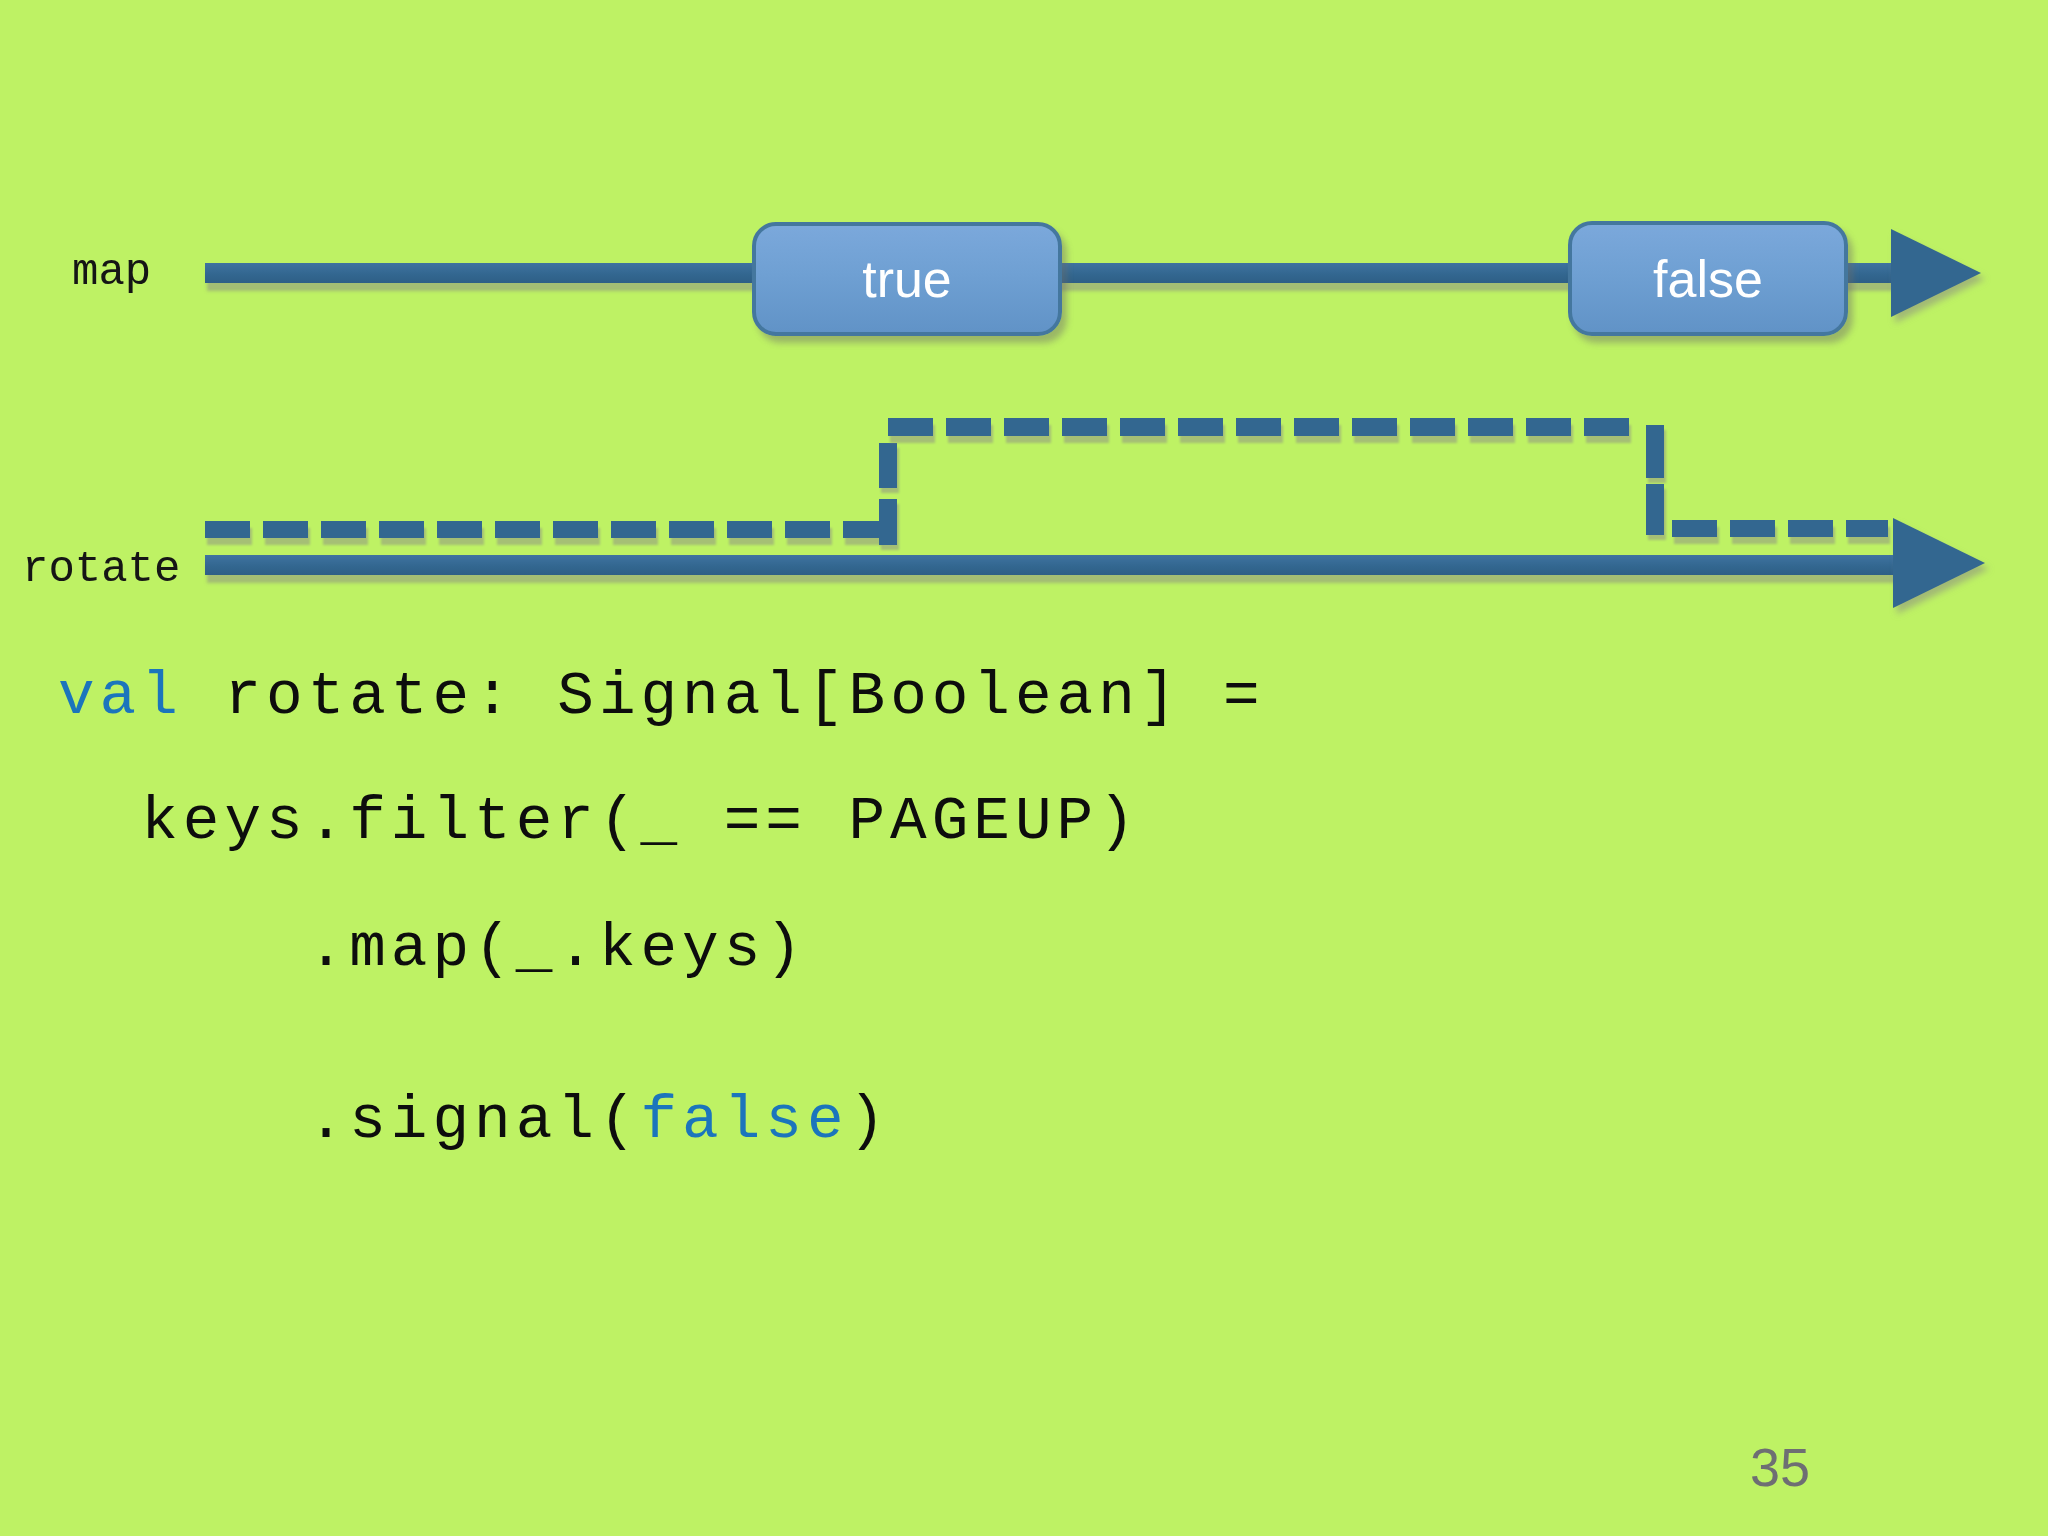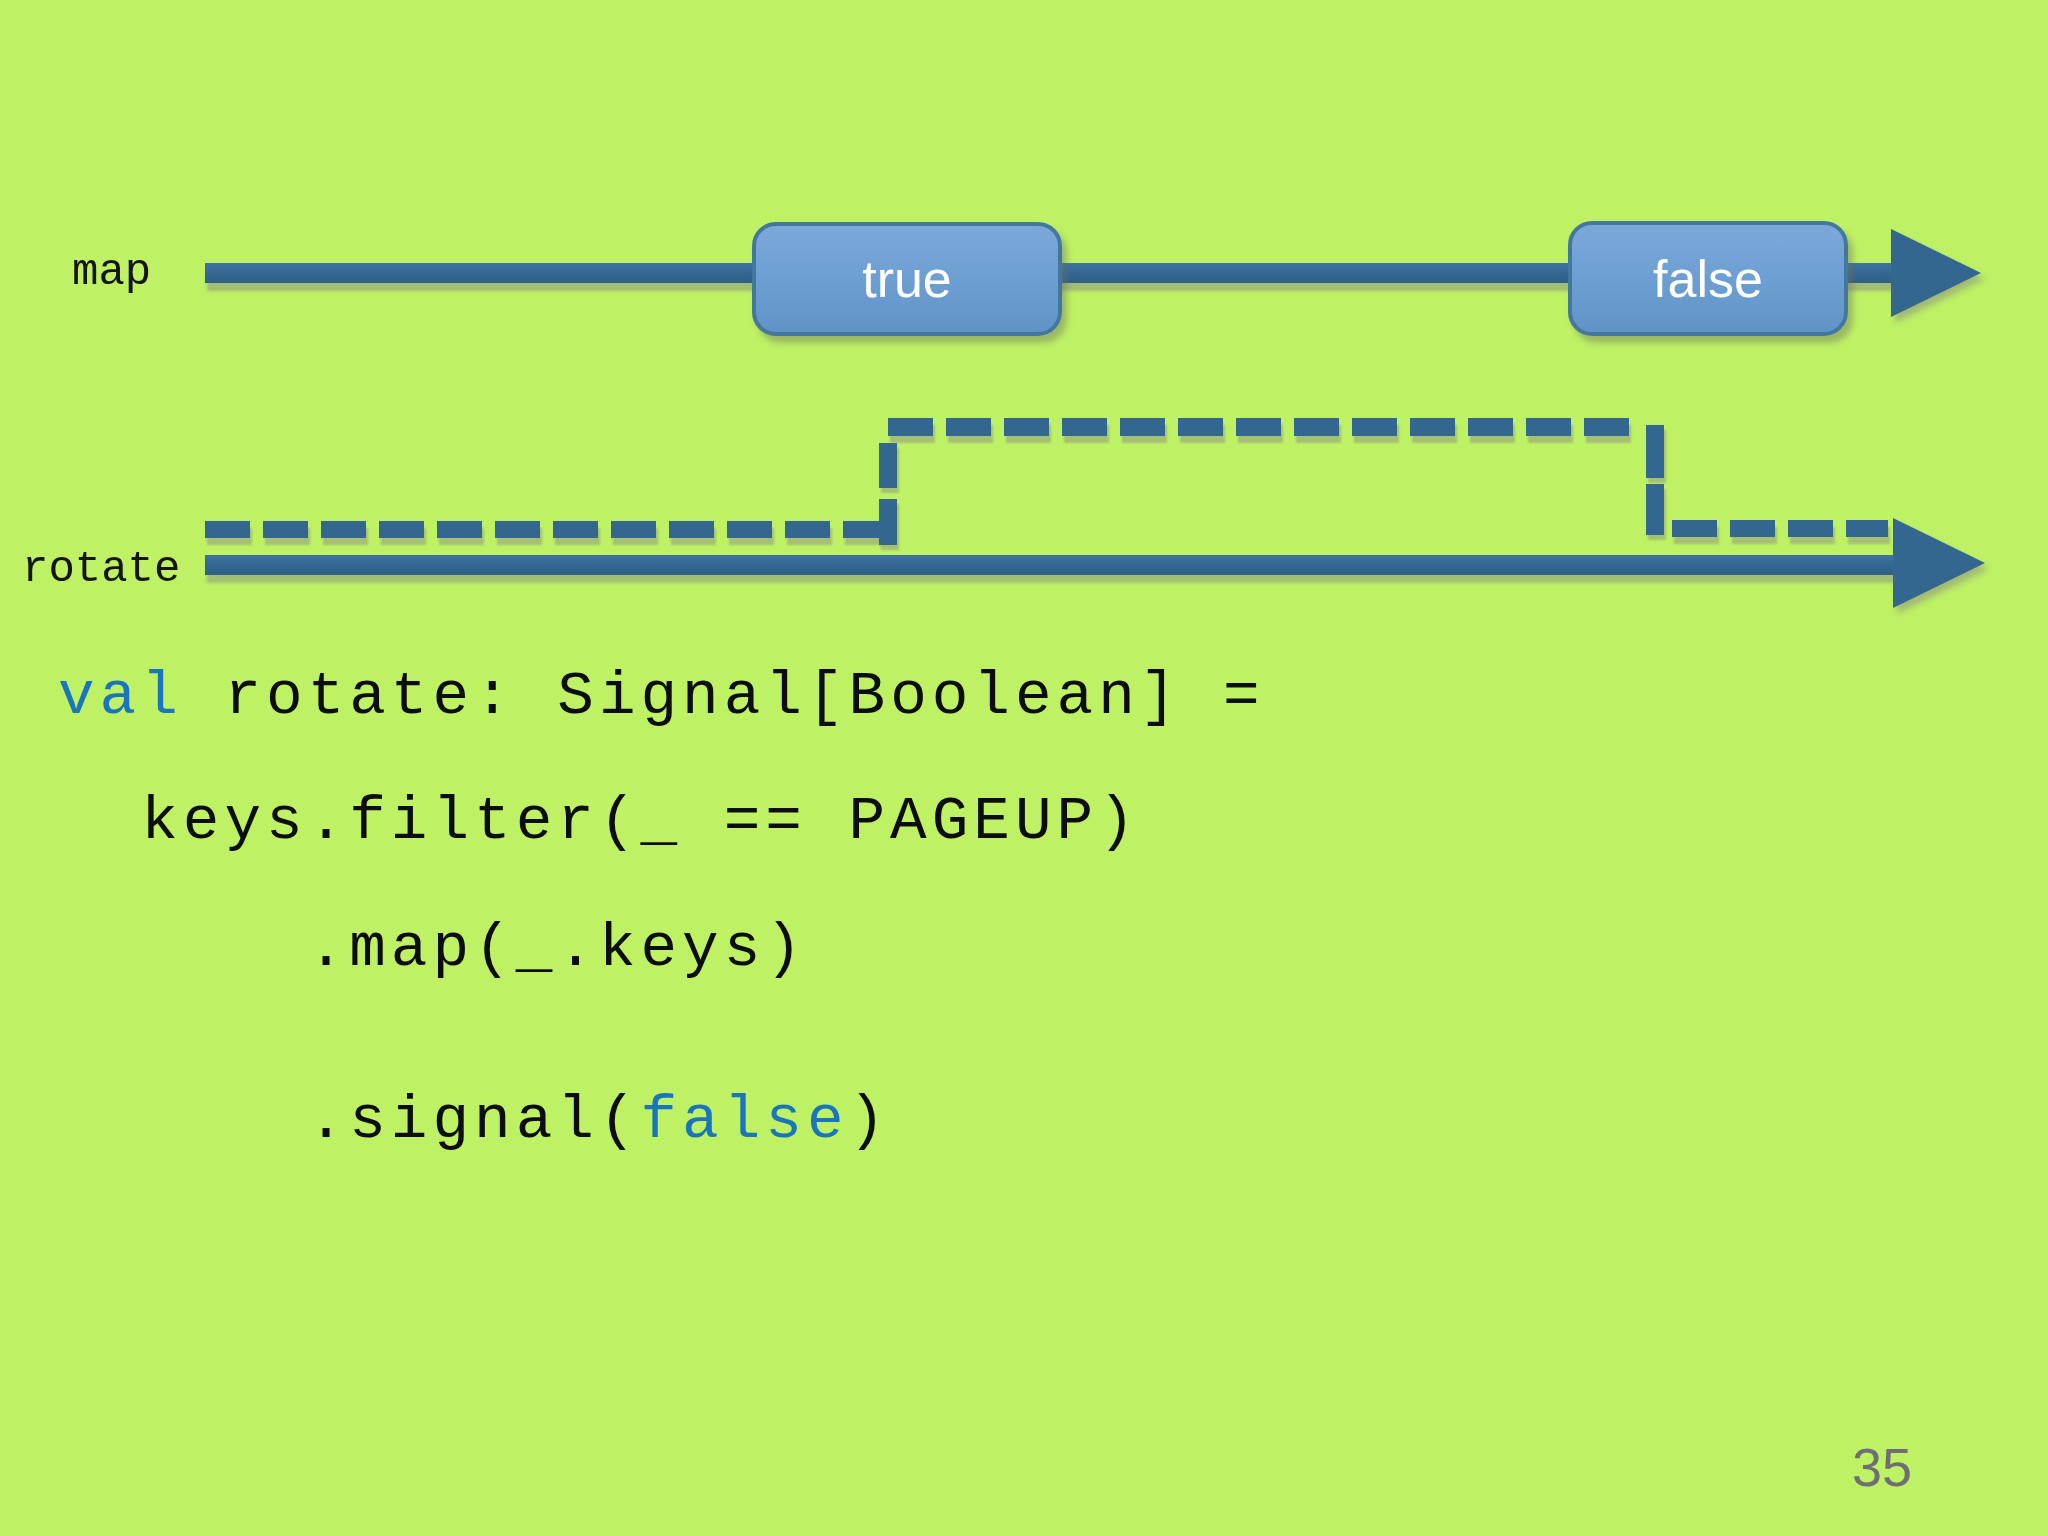--- a/index.html
+++ b/index.html
@@ -63,21 +63,21 @@
     font-size:61px;
     line-height:95px;
     letter-spacing:5px;
     color:#0D0D0D;
     white-space:pre;
   }
   .code-line .kw{color:#1B75BC;}
   
   #page-number{
     position:absolute;
-    left:1852px;top:1440px;
+    left:1750px;top:1440px;
     font-size:54px;
     line-height:54px;
     color:#6e6e73;
   }
 </style>
 </head>
 <body>
 
 <div id="slide">
 

